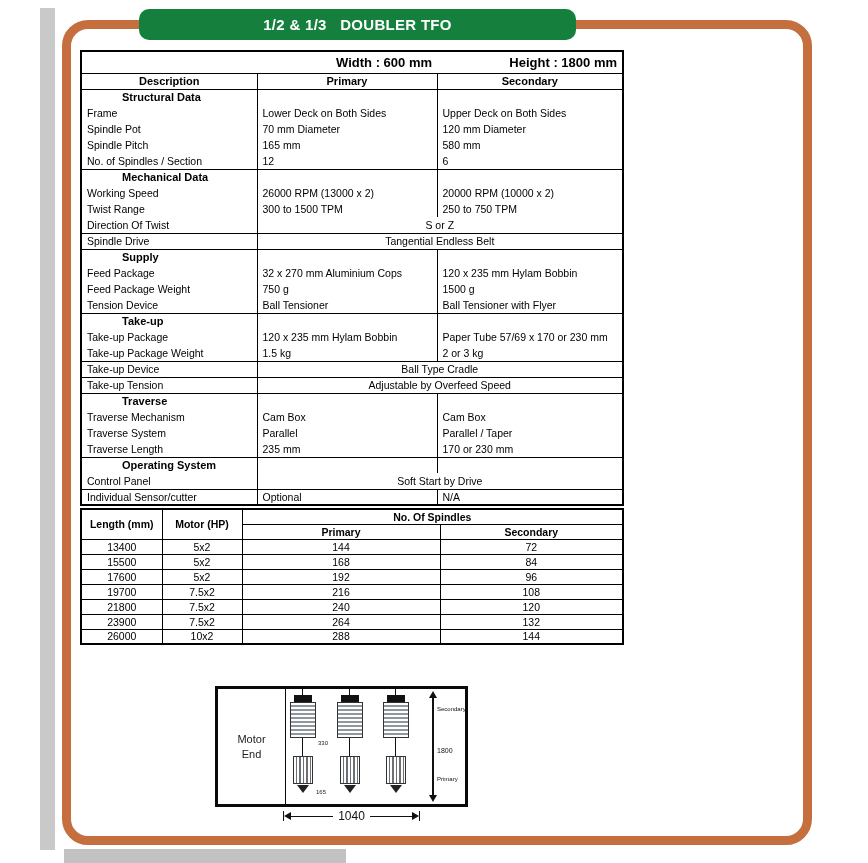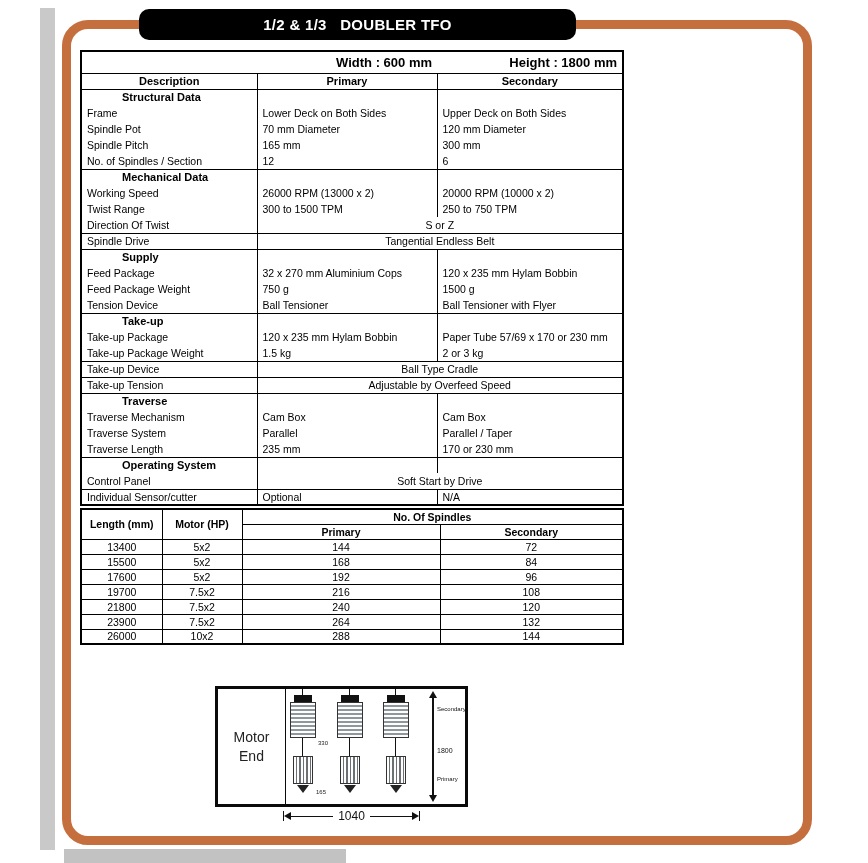--- a/index.html
+++ b/index.html
@@ -5,21 +5,21 @@
   * { margin:0; padding:0; box-sizing:border-box; }
   body { font-family:"Liberation Sans", sans-serif; background:#fff; }
   .page { position:relative; width:868px; height:863px; background:#ffffff; overflow:hidden; color:#000; }
 
   .left-strip { position:absolute; left:40px; top:8px; width:15px; height:842px; background:#c9c9c9; }
   .bottom-strip { position:absolute; left:64px; top:849px; width:282px; height:14px; background:#c2c2c2; }
 
   .frame { position:absolute; left:62px; top:20px; width:750px; height:825px;
            border:9px solid #c56f3f; border-radius:26px; background:#fff; }
 
-  .banner { position:absolute; left:139px; top:9px; width:437px; height:31px; background:#000000;
+  .banner { position:absolute; left:139px; top:9px; width:437px; height:31px; background:#15803d;
             border-radius:10px; display:flex; align-items:center; justify-content:center; z-index:5; }
   .banner-title { color:#fff; font-weight:bold; font-size:15px; white-space:pre; letter-spacing:.3px; }
 
   .content { position:absolute; left:80px; top:50px; width:542px; }
 
   table { border-collapse:collapse; table-layout:fixed; width:542px; }
   .t1 { border:2px solid #000; font-size:10.5px; }
   .t1 td { height:16px; padding:0 5px; overflow:hidden; white-space:nowrap; vertical-align:middle; }
   .t1 td + td { border-left:1px solid #000; }
   .t1 tr.hb td { border-bottom:1px solid #000; }
@@ -31,21 +31,21 @@
   .t1 .v { text-align:center; }
 
   .t2 { border:2px solid #000; font-size:10.5px; margin-top:2px; }
   .t2 th, .t2 td { border:1px solid #000; height:15px; padding:0 4px; text-align:center; vertical-align:middle; overflow:hidden; white-space:nowrap; }
   .t2 th { font-weight:bold; font-size:10.5px; }
 
   .diagram { position:absolute; left:215px; top:686px; width:253px; height:121px;
              border:3px solid #0a0a0a; background:#fff; }
   .motor-box { position:absolute; left:0; top:0; width:68px; height:100%; border-right:1px solid #0a0a0a;
                display:flex; align-items:center; justify-content:center; }
-  .motor-box span { display:block; width:42px; text-align:center; font-size:14px; line-height:1.35; color:#222; }
+  .motor-box span { display:block; width:42px; text-align:center; font-size:11px; line-height:1.35; color:#222; }
 
   .unit { position:absolute; top:0; width:26px; height:115px; }
   .unit .rod    { position:absolute; left:12px; top:0; width:1px; height:6px; background:#111; }
   .unit .cap    { position:absolute; left:4px; top:6px; width:18px; height:7px; background:#111; }
   .unit .spool  { position:absolute; left:0; top:13px; width:26px; height:36px; border:1px solid #333;
                   background:repeating-linear-gradient(180deg,#fdfdfd 0 2.5px,#8f969c 2.5px 4px); }
   .unit .thread { position:absolute; left:12px; top:49px; width:1px; height:18px; background:#111; }
   .unit .bobbin { position:absolute; left:3px; top:67px; width:20px; height:28px; border:1px solid #333;
                   background:repeating-linear-gradient(90deg,#fdfdfd 0 2px,#6b7075 2px 3.5px); }
   .unit .guide  { position:absolute; left:7px; top:96px; width:0; height:0;
@@ -108,21 +108,21 @@
           <td>Upper Deck on Both Sides</td>
         </tr>
         <tr>
           <td>Spindle Pot</td>
           <td>70 mm Diameter</td>
           <td>120 mm Diameter</td>
         </tr>
         <tr>
           <td>Spindle Pitch</td>
           <td>165 mm</td>
-          <td>300 mm</td>
+          <td>580 mm</td>
         </tr>
         <tr class="hb">
           <td>No. of Spindles / Section</td>
           <td>12</td>
           <td>6</td>
         </tr>
 
         <tr>
           <td class="sec-t">Mechanical Data</td>
           <td></td>

